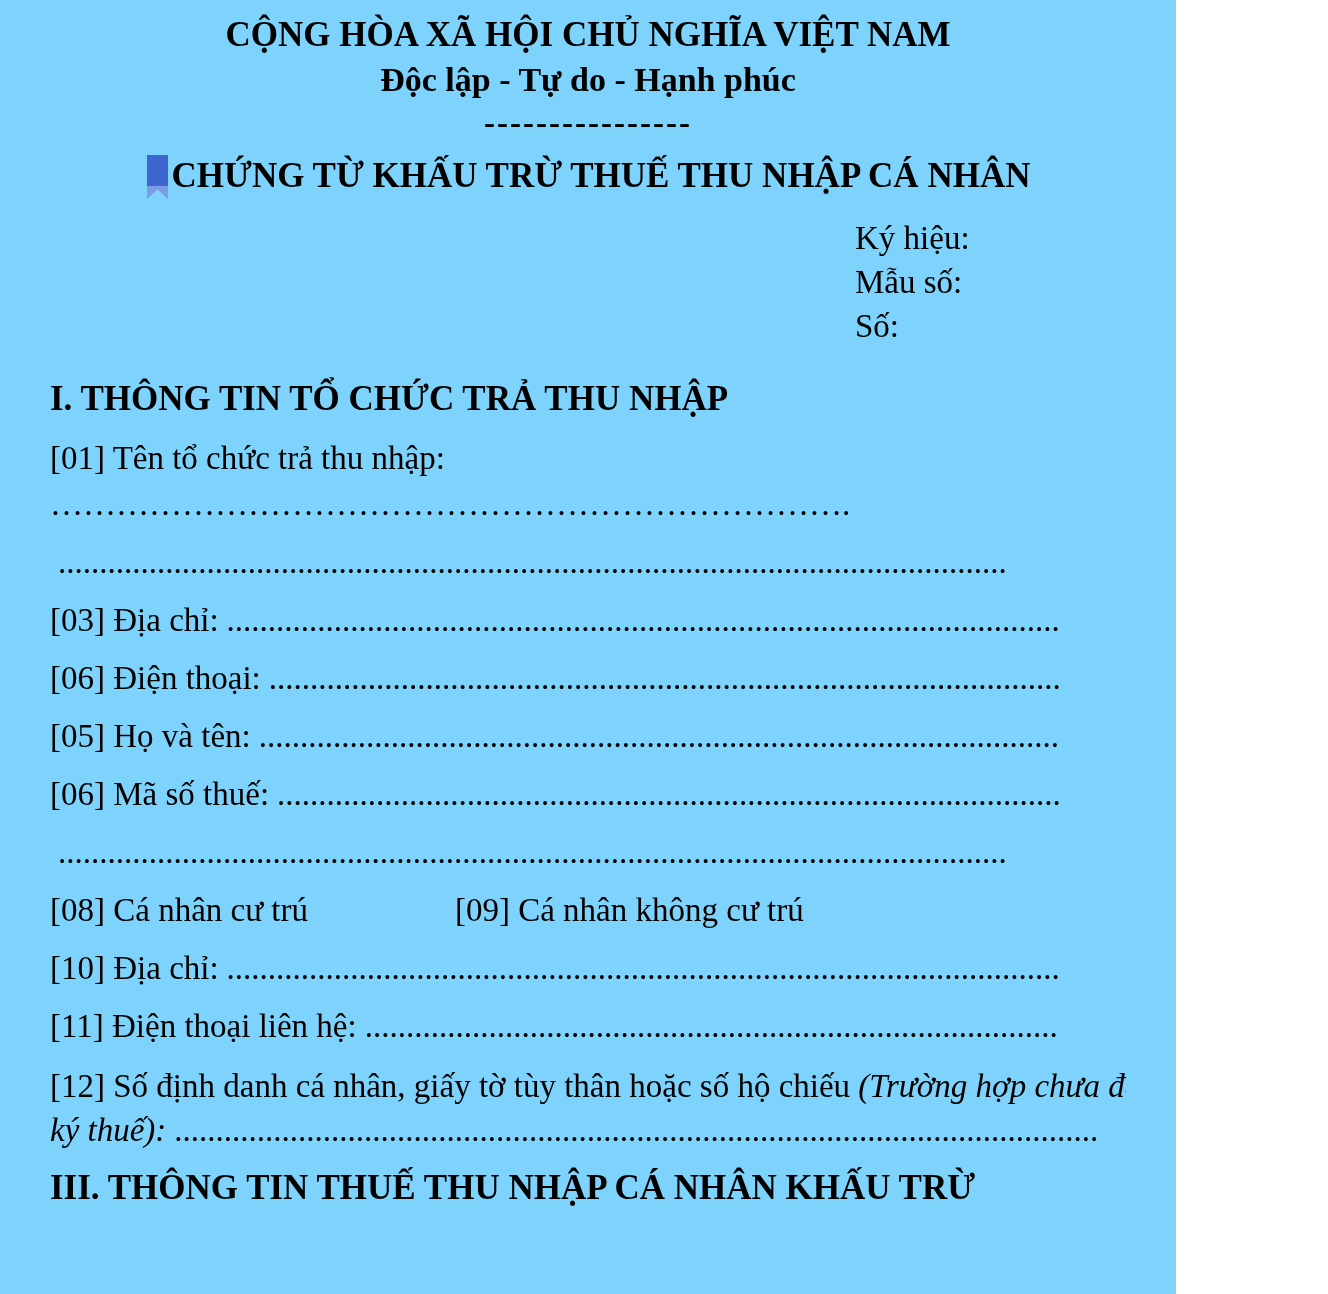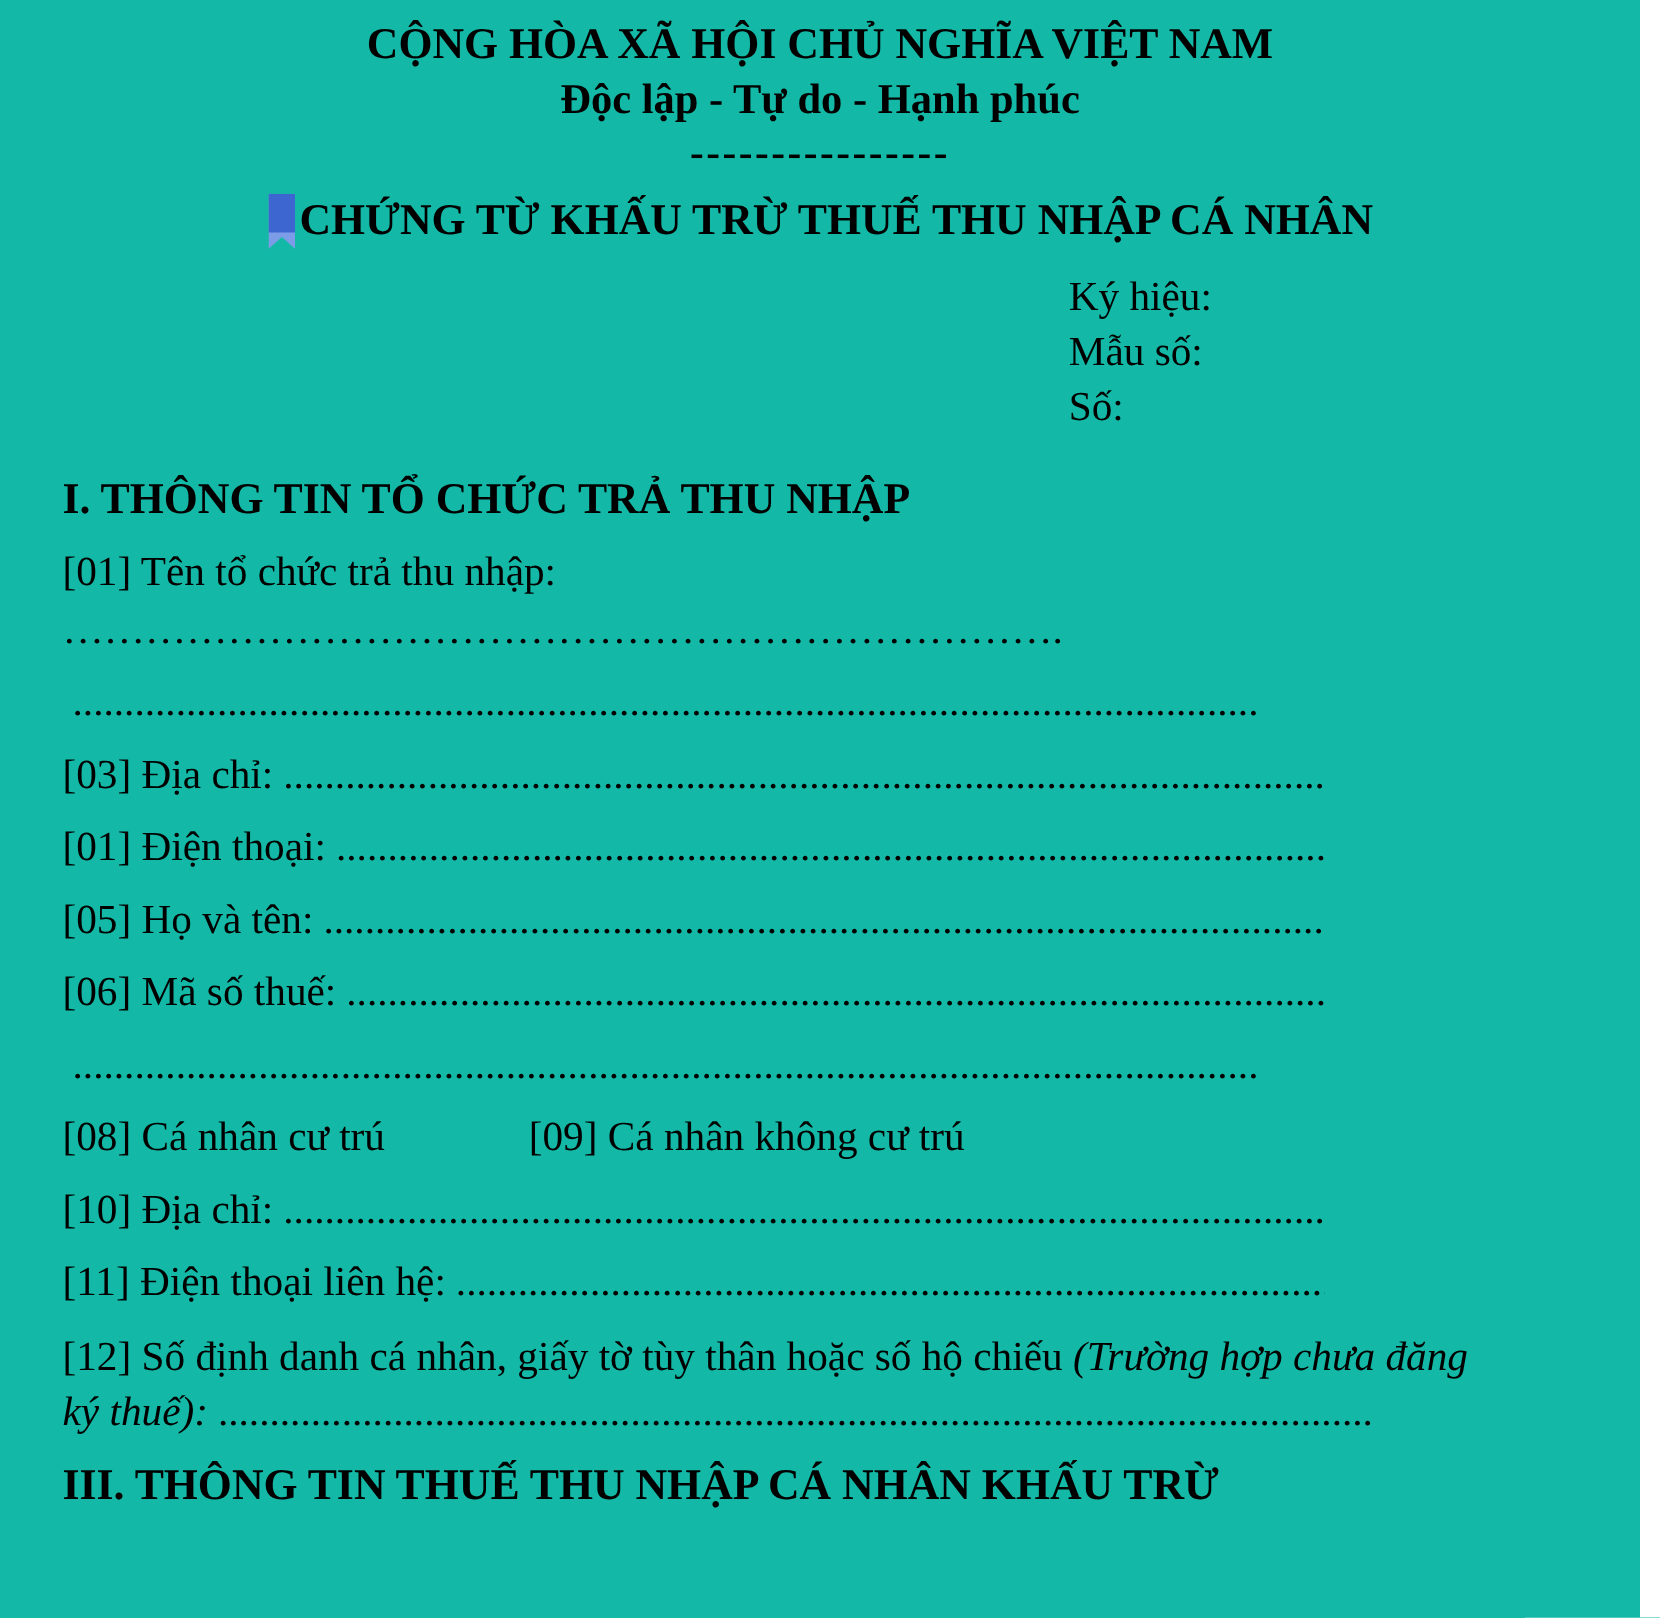--- a/index.html
+++ b/index.html
@@ -1,22 +1,22 @@
 <!DOCTYPE html>
 <html lang="vi"><head>
 <meta charset="utf-8">
 <style>
   html,body{margin:0;padding:0;}
   body{background:#ffffff;}
   .page{
     position:relative;
-    width:1312px;height:1294px;
+    width:1176px;height:1294px;
     box-sizing:border-box;
     padding:12px 50px 0 50px;
-    background:#14b8a6;
+    background:#7dd3fc;
     color:#000000;
     font-family:"Liberation Serif","DejaVu Serif",serif;
     font-size:33px;
     overflow:hidden;
   }
   .italic{font-style:italic;}
   .center{text-align:center;}
   .t1{font-size:35px;line-height:45px;font-weight:bold;}
   .t2{font-size:34px;line-height:45px;font-weight:bold;}
   .divider{font-size:33px;line-height:42px;font-weight:bold;letter-spacing:2px;}
@@ -34,21 +34,21 @@
   .para{margin:2px 0;}
   .f01 div{line-height:46px;}
   .dots-wide{width:845px;white-space:nowrap;overflow:hidden;}
   .row{
     display:flex;align-items:baseline;
     width:1010px;line-height:45px;margin:13px 0;
     white-space:nowrap;overflow:hidden;
   }
   .row .lbl{flex:0 0 auto;}
   .row .dots{flex:1 1 auto;overflow:hidden;padding-left:8px;}
-  .row-0809{width:1100px;}
+  .row-0809{width:1100px;gap:32px;}
   .row-0809 .gap{margin-left:115px;}
   .f12{margin:15px 0 13px 0;}
   .f12 .line1{line-height:44px;white-space:nowrap;overflow:hidden;}
   .f12 .row12{display:flex;align-items:baseline;width:1050px;line-height:44px;
     white-space:nowrap;overflow:hidden;margin:0;}
   .f12 .row12 .dots{flex:1 1 auto;overflow:hidden;padding-left:8px;}
 </style>
 </head>
 <body>
 
@@ -85,21 +85,21 @@
   <div class="row">
     <span class="dots">...................................................................................................................</span>
   </div>
 
   <div class="row">
     <span class="lbl">[03] Địa chỉ:</span>
     <span class="dots">...................................................................................................................</span>
   </div>
 
   <div class="row">
-    <span class="lbl">[01] Điện thoại:</span>
+    <span class="lbl">[06] Điện thoại:</span>
     <span class="dots">...................................................................................................................</span>
   </div>
 
 
   <div class="row">
     <span class="lbl">[05] Họ và tên:</span>
     <span class="dots">...................................................................................................................</span>
   </div>
 
   <div class="row">

